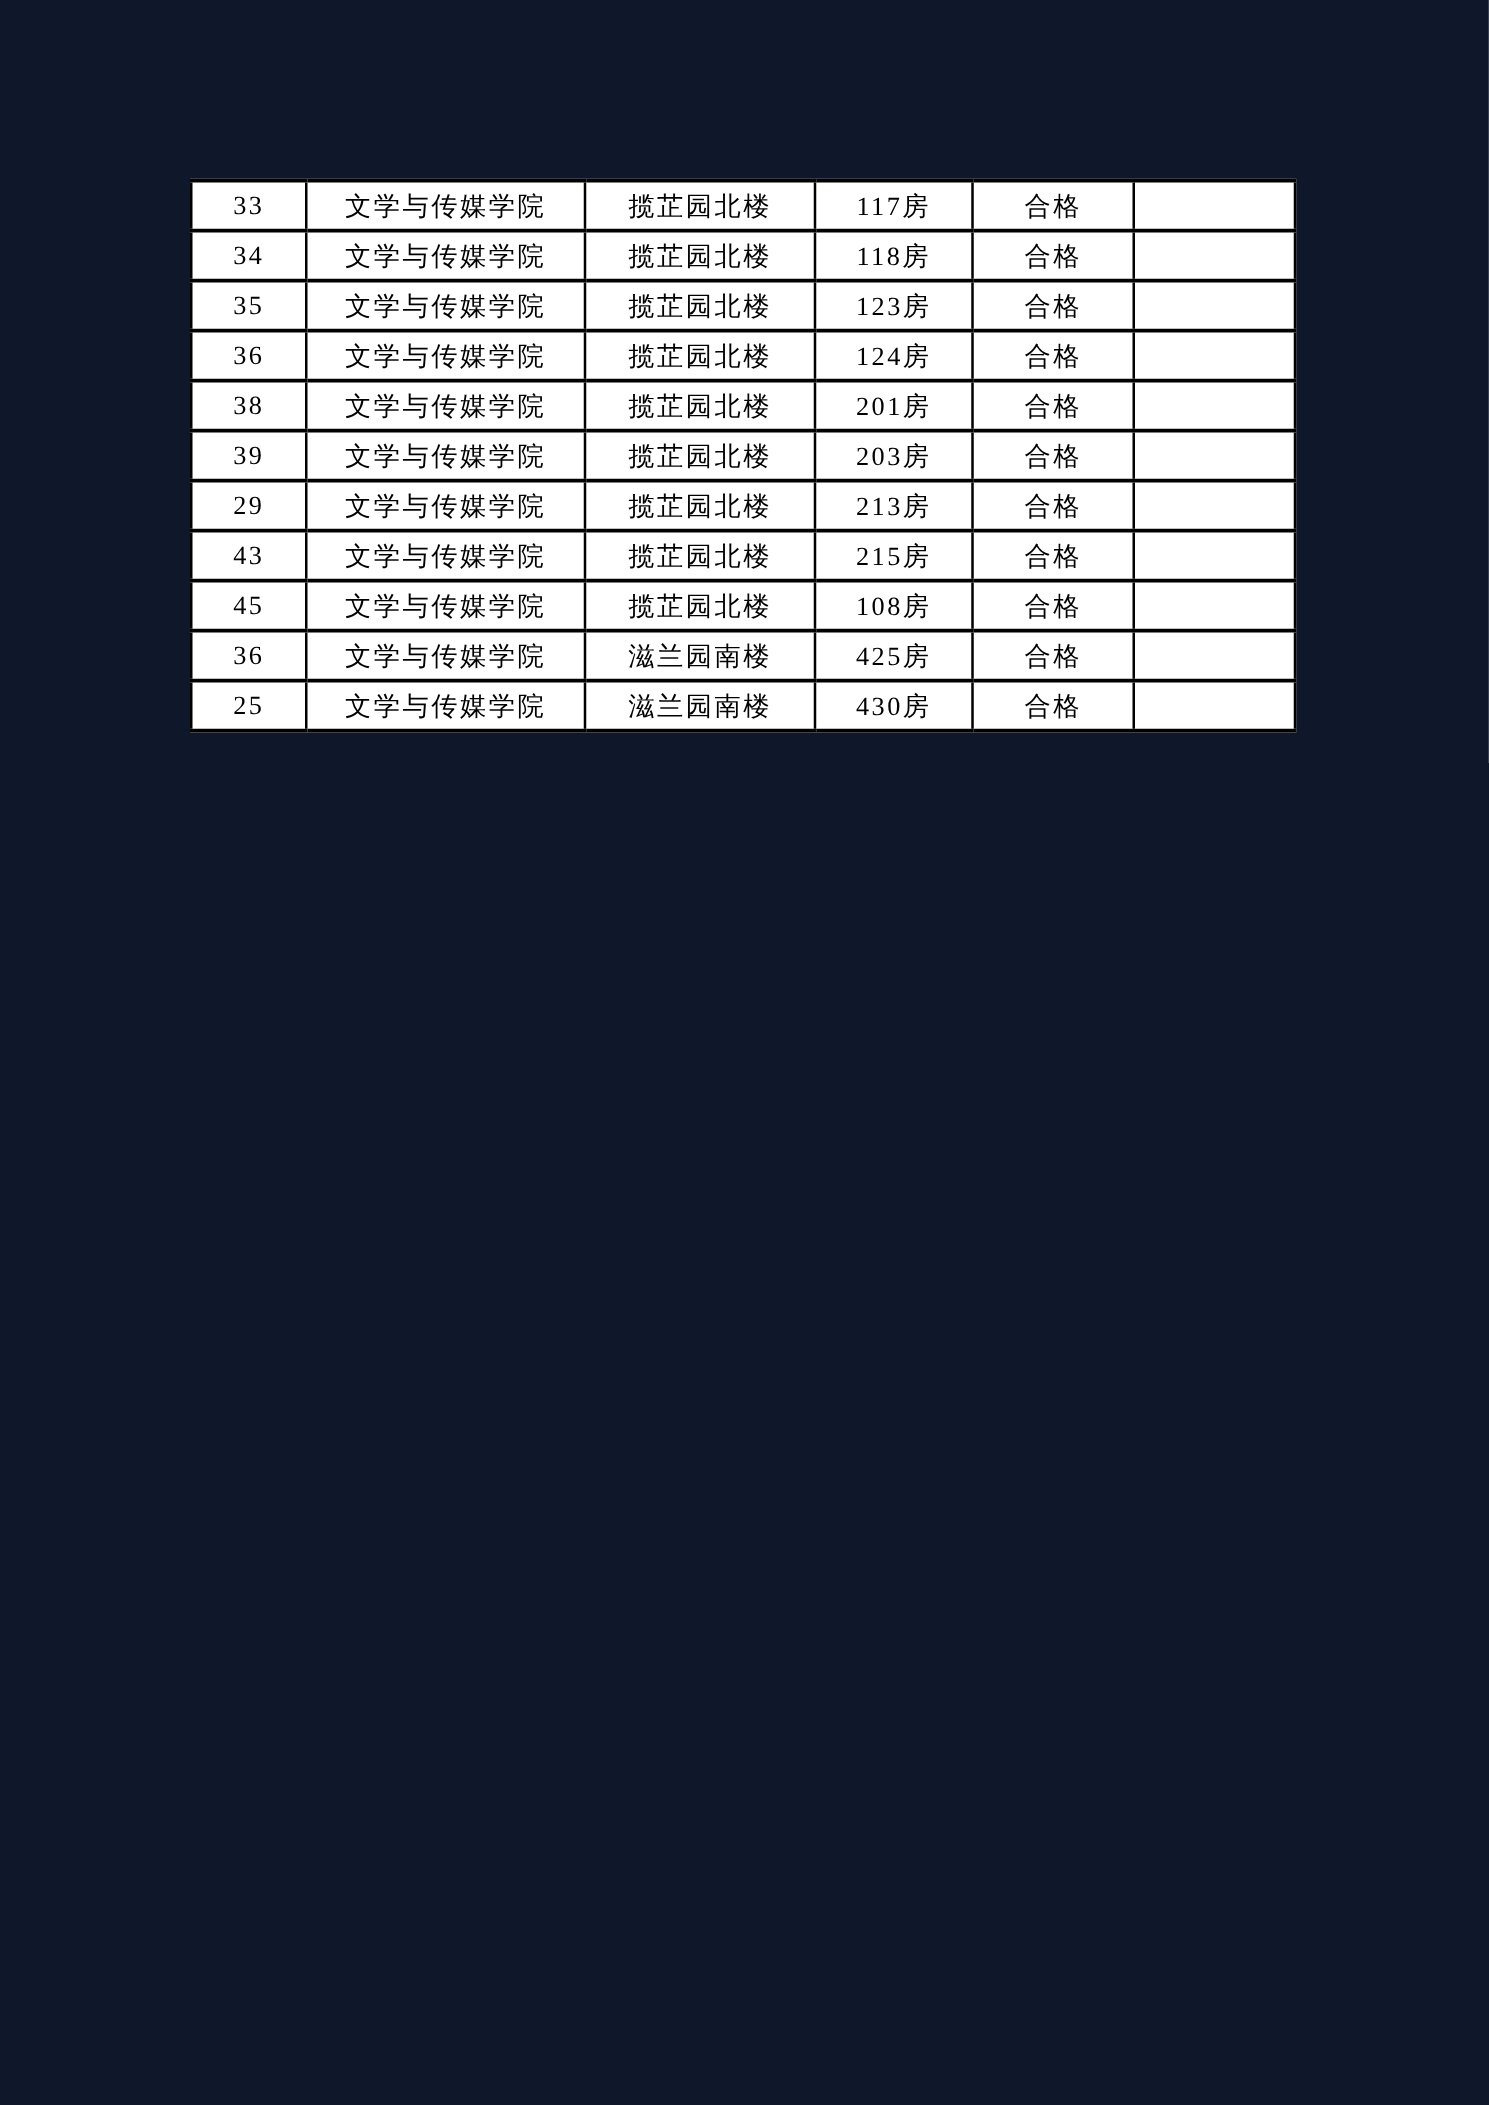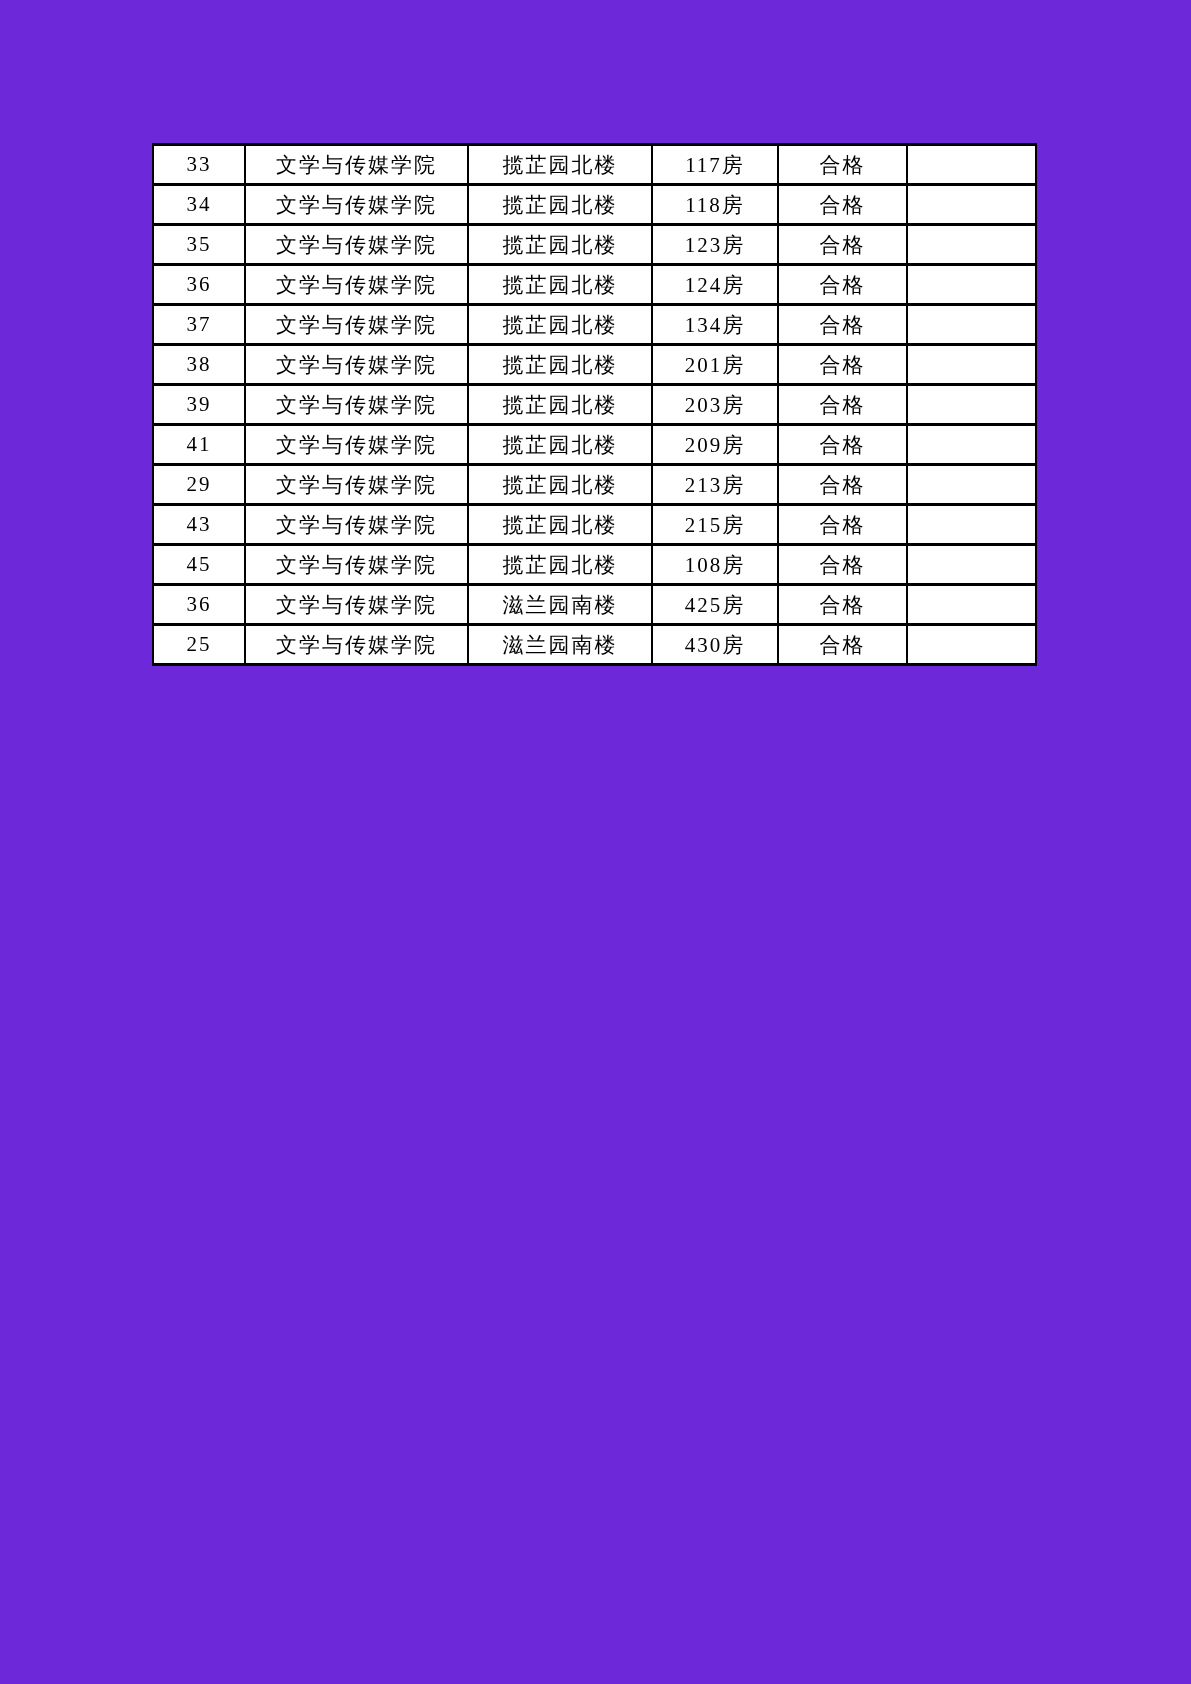--- a/index.html
+++ b/index.html
@@ -12,21 +12,21 @@
     background: #ffffff;
     position: relative;
     font-family: "Liberation Serif", "DejaVu Serif", serif;
   }
   .doc-page {
     position: absolute;
     left: 0;
     top: 0;
     width: 1191px;
     height: 1684px;
-    background: #6d28d9;
+    background: #0f172a;
   }
   table.doc-table {
     position: absolute;
     left: 152px;
     top: 143px;
     border-collapse: collapse;
     table-layout: fixed;
     background: #ffffff;
   }
   table.doc-table td {
@@ -90,48 +90,32 @@
   </tr>
         <tr>
     <td>36</td>
     <td>文学与传媒学院</td>
     <td>揽芷园北楼</td>
     <td>124房</td>
     <td>合格</td>
     <td></td>
   </tr>
         <tr>
-    <td>37</td>
-    <td>文学与传媒学院</td>
-    <td>揽芷园北楼</td>
-    <td>134房</td>
-    <td>合格</td>
-    <td></td>
-  </tr>
-        <tr>
     <td>38</td>
     <td>文学与传媒学院</td>
     <td>揽芷园北楼</td>
     <td>201房</td>
     <td>合格</td>
     <td></td>
   </tr>
         <tr>
     <td>39</td>
     <td>文学与传媒学院</td>
     <td>揽芷园北楼</td>
     <td>203房</td>
-    <td>合格</td>
-    <td></td>
-  </tr>
-        <tr>
-    <td>41</td>
-    <td>文学与传媒学院</td>
-    <td>揽芷园北楼</td>
-    <td>209房</td>
     <td>合格</td>
     <td></td>
   </tr>
         <tr>
     <td>29</td>
     <td>文学与传媒学院</td>
     <td>揽芷园北楼</td>
     <td>213房</td>
     <td>合格</td>
     <td></td>

